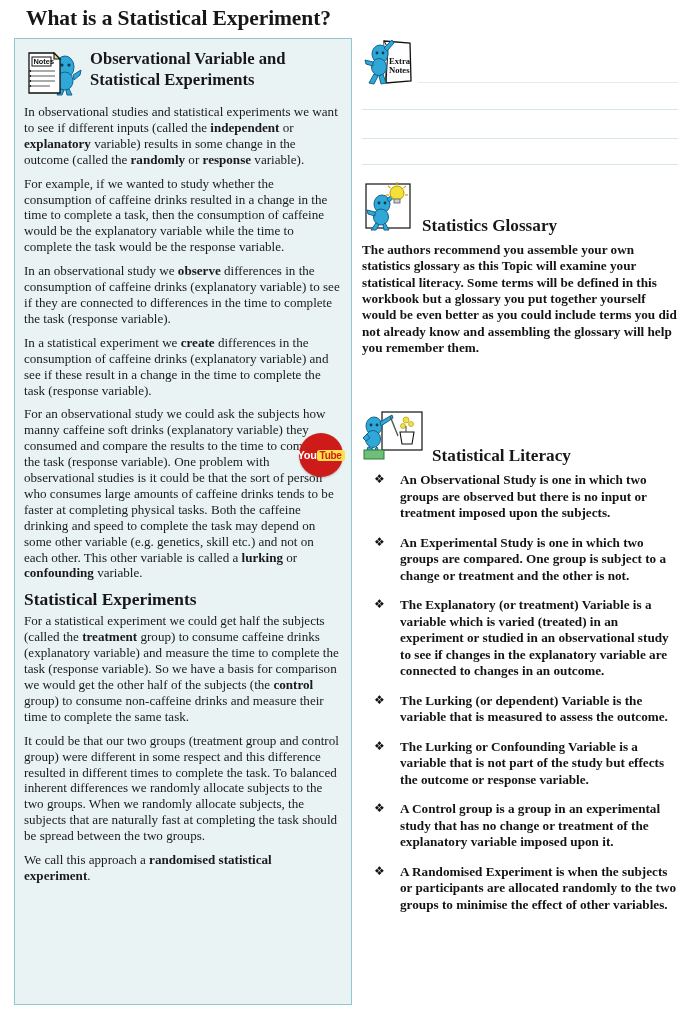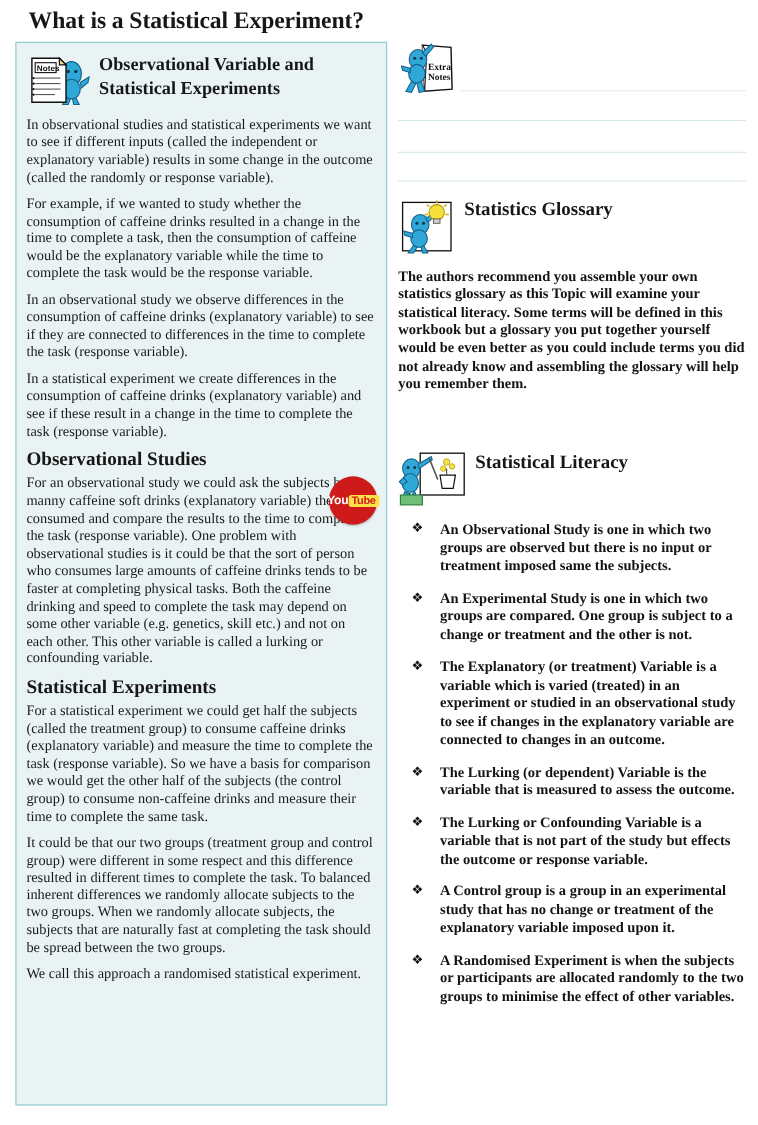--- a/index.html
+++ b/index.html
@@ -63,21 +63,21 @@
     color: #171717;
   }
 
   .body-text {
     font-size: 13.1px;
     line-height: 1.215;
     margin: 0 0 8px 0;
     text-align: left;
     color: #1a1a1a;
   }
-  .body-text b { font-weight: normal; }
+  .body-text b { font-weight: bold; }
 
   .sub-head {
     font-size: 17.4px;
     font-weight: bold;
     margin: 2px 0 3px 0;
     color: #171717;
   }
 
   
   .yt-badge {
@@ -119,21 +119,21 @@
   .right-col {
     position: absolute;
     left: 362px;
     top: 0;
     width: 316px;
     height: 967px;
   }
 
   .rc-head {
     display: flex;
-    align-items: flex-start;
+    align-items: flex-end;
     gap: 8px;
   }
   .rc-head-title {
     font-size: 17.2px;
     font-weight: bold;
     color: #171717;
   }
 
   
   .note-lines {
@@ -240,21 +240,20 @@
         </svg>
       </span>
       <div class="panel-head-title">Observational Variable and Statistical Experiments</div>
     </div>
 
     <p class="body-text">In observational studies and statistical experiments we want to see if different inputs (called the <b>independent</b> or <b>explanatory</b> variable) results in some change in the outcome (called the <b>randomly</b> or <b>response</b> variable).</p>
     <p class="body-text">For example, if we wanted to study whether the consumption of caffeine drinks resulted in a change in the time to complete a task, then the consumption of caffeine would be the explanatory variable while the time to complete the task would be the response variable.</p>
     <p class="body-text">In an observational study we <b>observe</b> differences in the consumption of caffeine drinks (explanatory variable) to see if they are connected to differences in the time to complete the task (response variable).</p>
     <p class="body-text">In a statistical experiment we <b>create</b> differences in the consumption of caffeine drinks (explanatory variable) and see if these result in a change in the time to complete the task (response variable).</p>
 
-    <h2 class="sub-head">Observational Studies</h2>
     <p class="body-text">For an observational study we could ask the subjects how manny caffeine soft drinks (explanatory variable) they consumed and compare the results to the time to complete the task (response variable).  One problem with observational studies is it could be that the sort of person who consumes large amounts of caffeine drinks tends to be faster at completing physical tasks.  Both the caffeine drinking and speed to complete the task may depend on some other variable (e.g. genetics, skill etc.) and not on each other.  This other variable is called a <b>lurking</b> or <b>confounding</b> variable.</p>
 
     <h2 class="sub-head">Statistical Experiments</h2>
     <p class="body-text">For a statistical experiment we could get half the subjects (called the <b>treatment</b> group) to consume caffeine drinks (explanatory variable) and measure the time to complete the task (response variable).  So we have a basis for comparison we would get the other half of the subjects (the <b>control</b> group) to consume non-caffeine drinks and measure their time to complete the same task.</p>
     <p class="body-text">It could be that our two groups (treatment group and control group) were different in some respect and this difference resulted in different times to complete the task.  To balanced inherent differences we randomly allocate subjects to the two groups.  When we randomly allocate subjects, the subjects that are naturally fast at completing the task should be spread between the two groups.</p>
     <p class="body-text">We call this approach a <b>randomised statistical experiment</b>.</p>
 
     <div class="yt-badge">
       <span class="yt-you">You</span>
       <span class="yt-tube">Tube</span>
@@ -343,21 +342,21 @@
             <path d="M38 22 L52 22 L50 34 L40 34 Z" fill="#ffffff" stroke="#111111" stroke-width="1.1"></path>
             <line x1="44" y1="16" x2="44" y2="22" stroke="#555555" stroke-width="1.1"></line>
             <rect x="2" y="40" width="20" height="9" fill="#6fbf7a" stroke="#2c7a38" stroke-width="1"></rect>
           </svg>
         </span>
         <div class="rc-head-title">Statistical Literacy</div>
       </div>
       <ul class="bullets" id="literacy-bullets">
           <li class="bullet-row">
             <span class="bullet-mark">❖</span>
-            <span class="bullet-text">An Observational Study is one in which two groups are observed but there is no input or treatment imposed same the subjects.</span>
+            <span class="bullet-text">An Observational Study is one in which two groups are observed but there is no input or treatment imposed upon the subjects.</span>
           </li>
           <li class="bullet-row">
             <span class="bullet-mark">❖</span>
             <span class="bullet-text">An Experimental Study is one in which two groups are compared.  One group is subject to a change or treatment and the other is not.</span>
           </li>
           <li class="bullet-row">
             <span class="bullet-mark">❖</span>
             <span class="bullet-text">The Explanatory (or treatment) Variable is a variable which is varied (treated) in an experiment or studied in an observational study to see if changes in the explanatory variable are connected to changes in an outcome.</span>
           </li>
           <li class="bullet-row">

